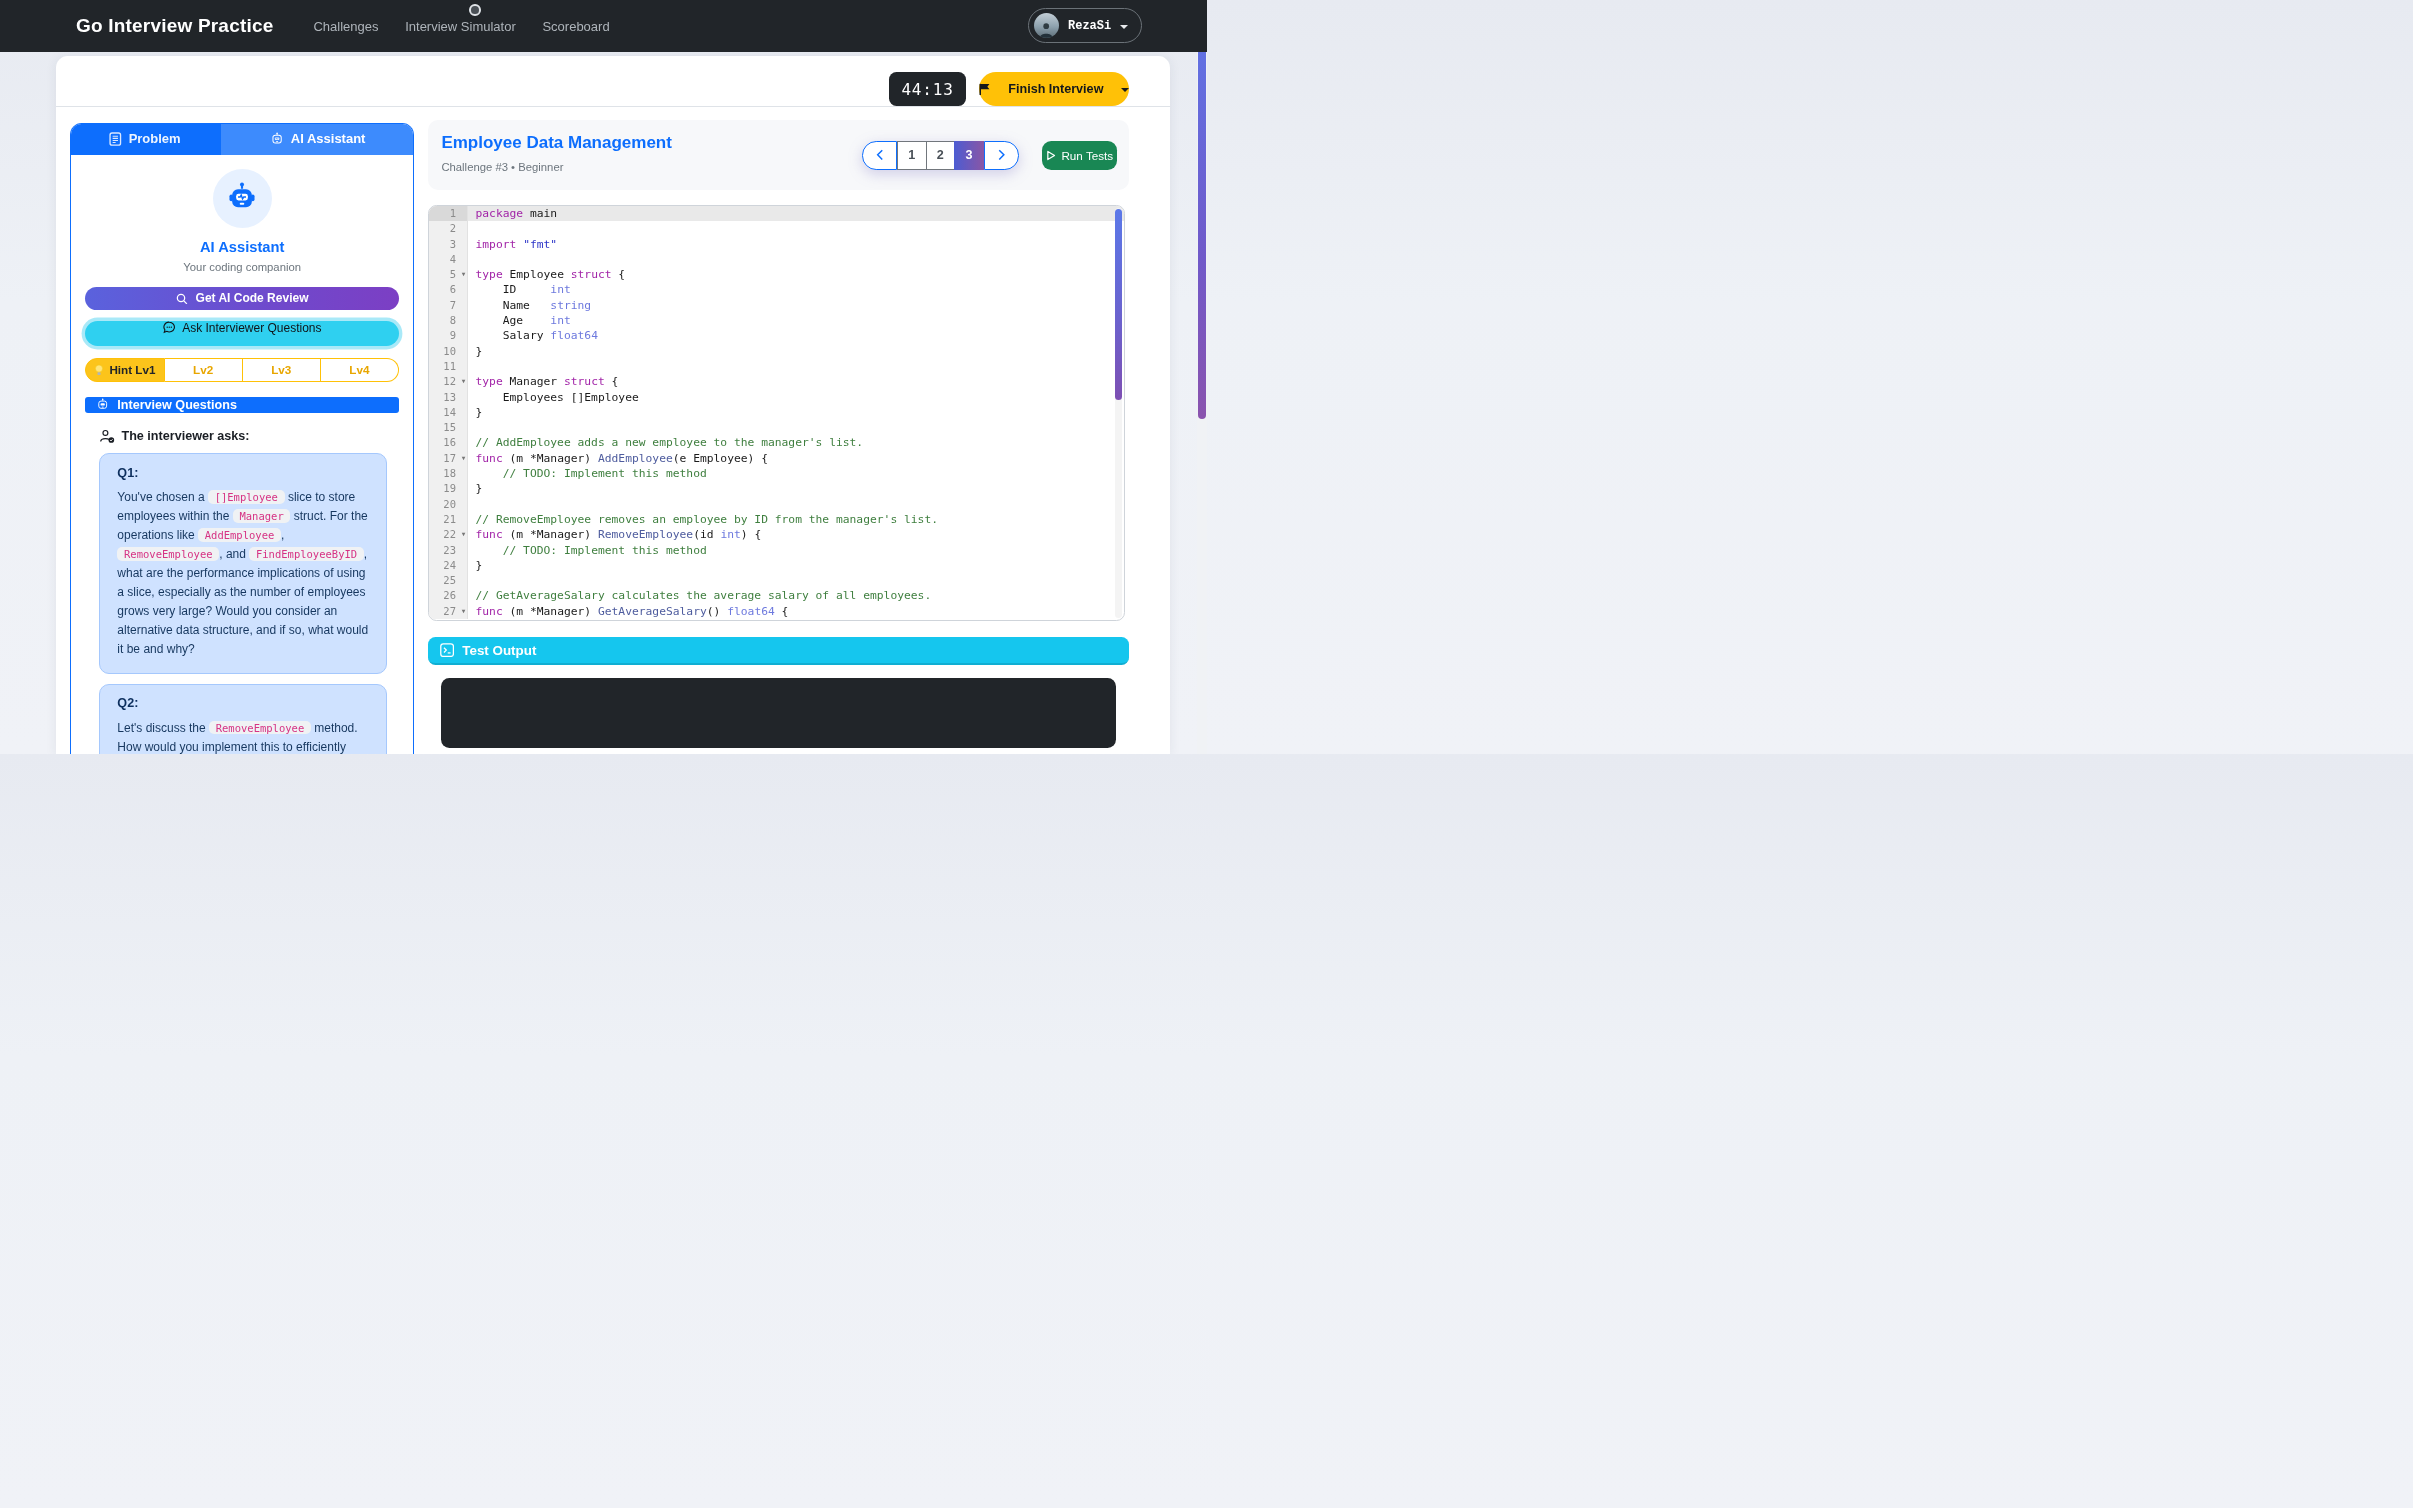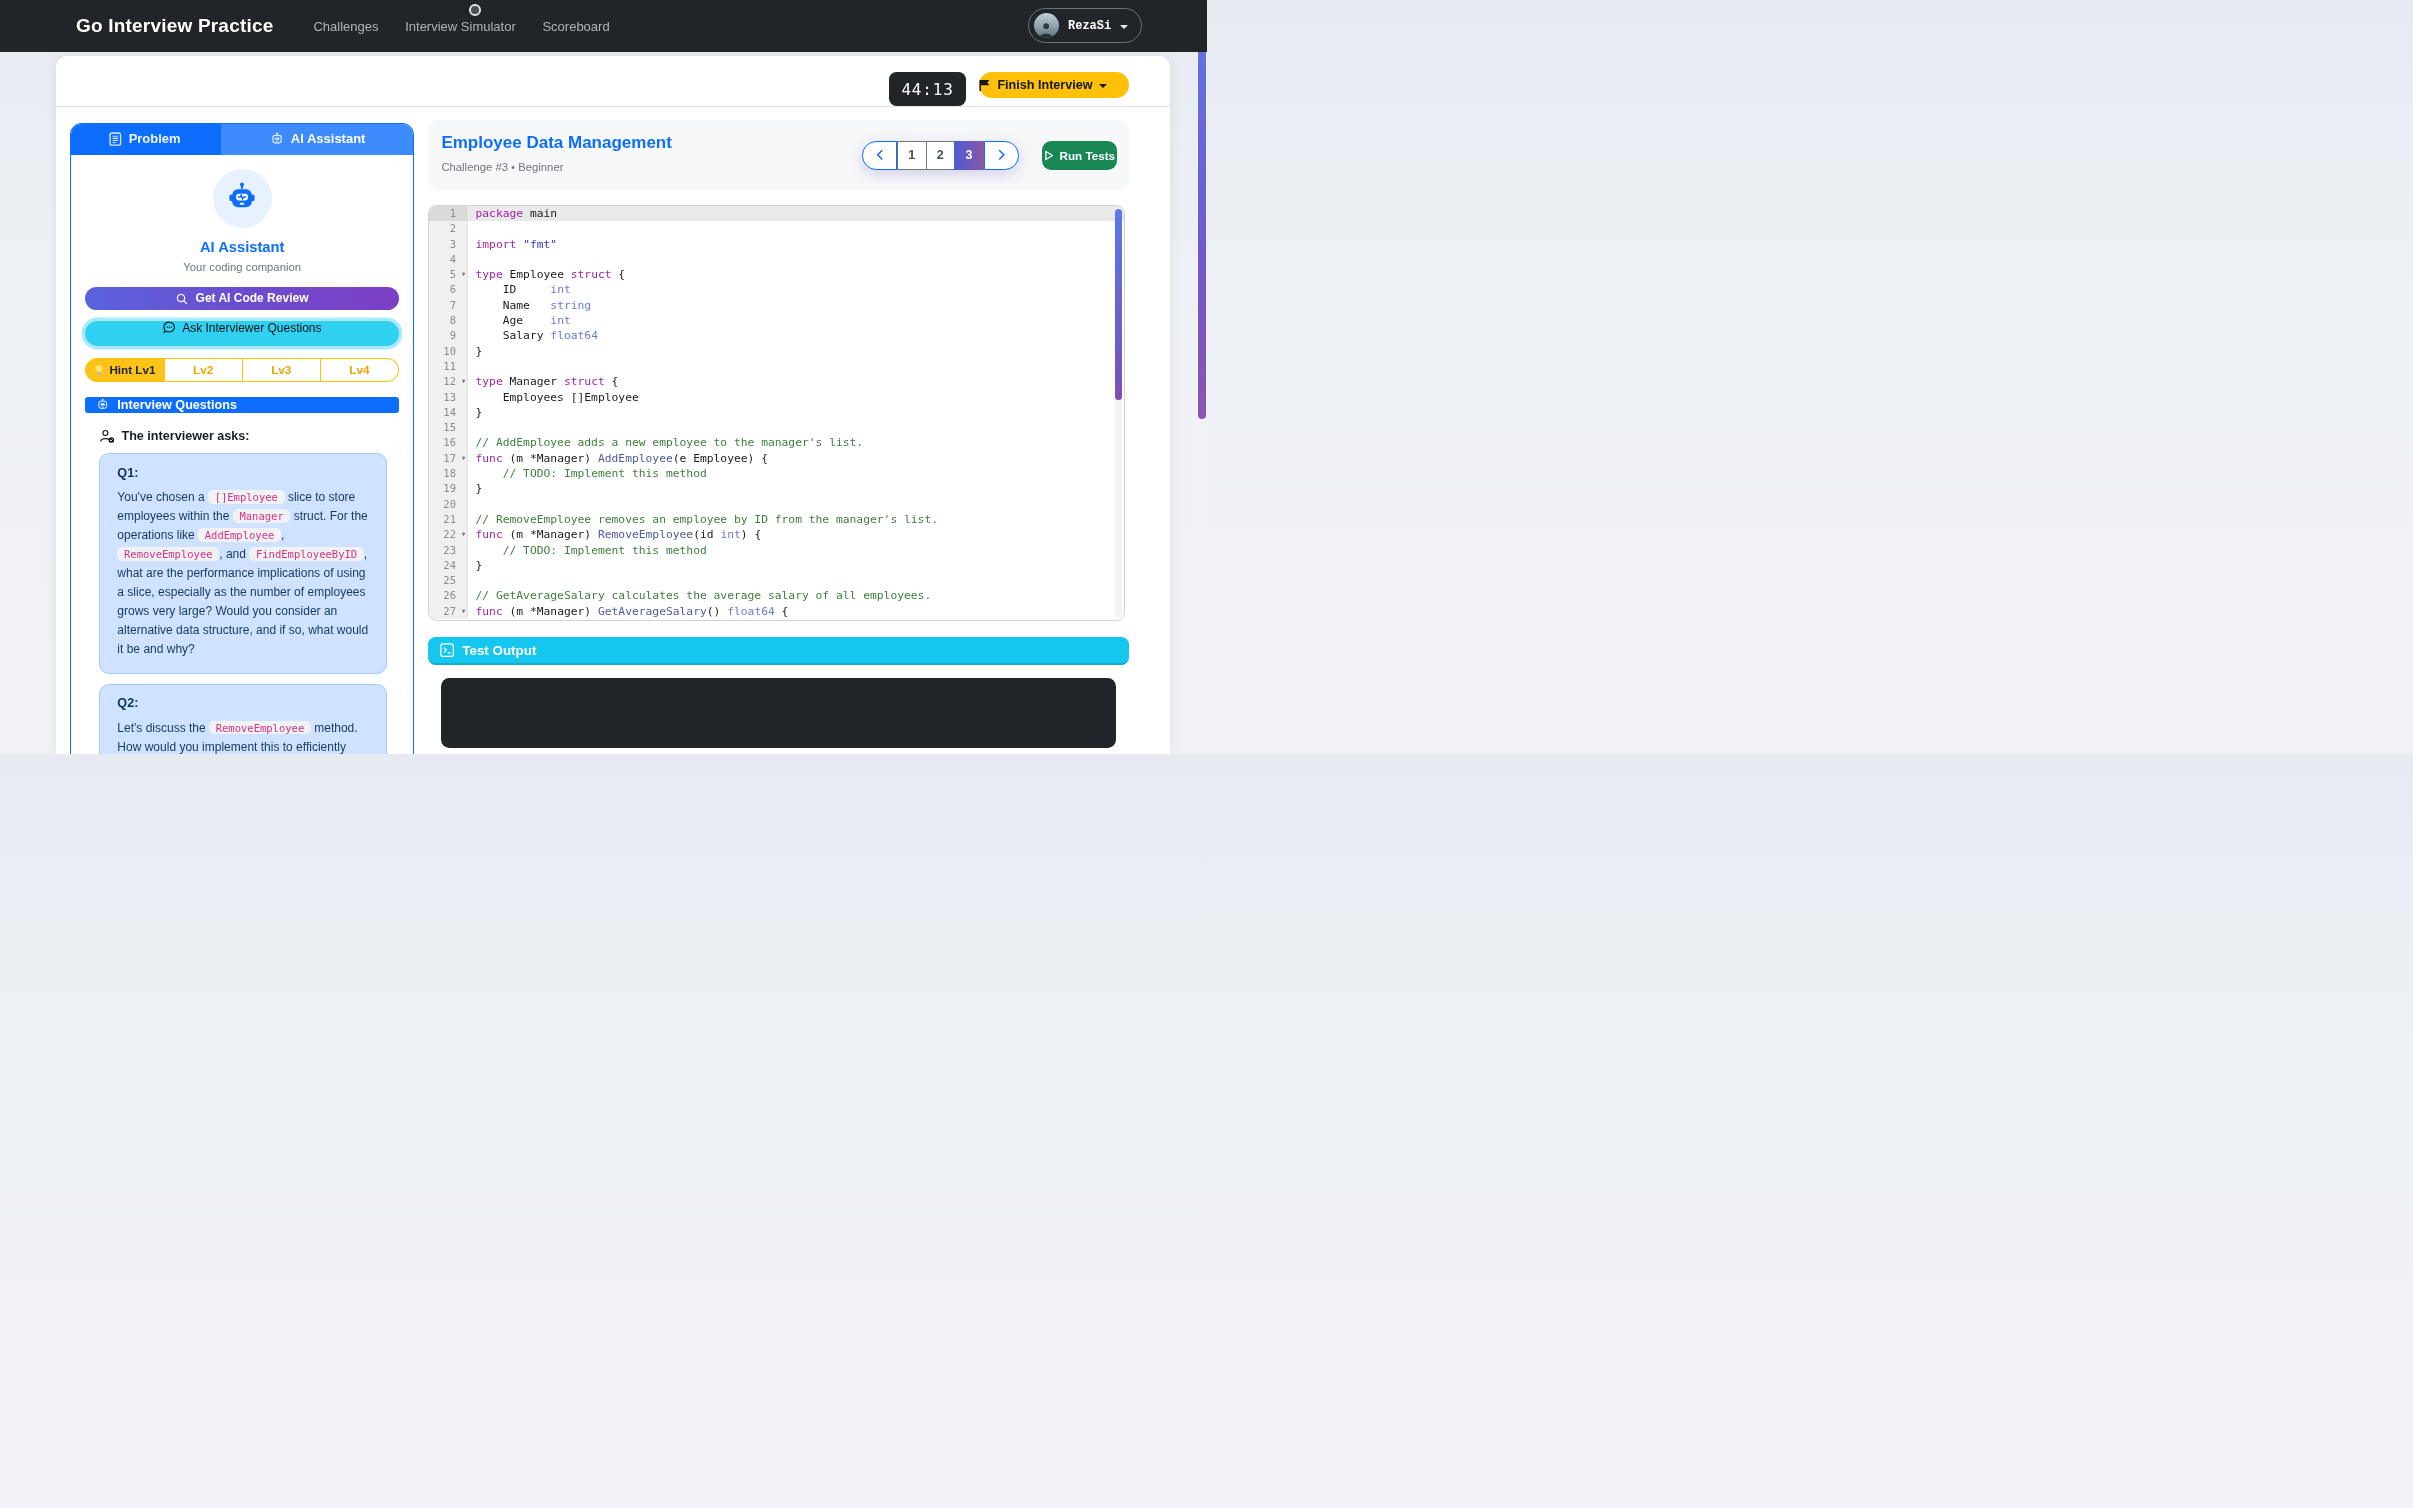--- a/index.html
+++ b/index.html
@@ -41,22 +41,22 @@
     background:#fff; border-radius:11.7px 11.7px 0 0;
     box-shadow:0 1.7px 11.7px rgba(40,50,80,.08);
   }
   .toolbar-row { position:absolute; top:0; left:0; width:100%; height:51px; border-bottom:0.8px solid #dfe3e8; }
   .timer-box {
     position:absolute; top:16px; right:204px; width:77px; height:34px; background:#212529;
     border-radius:7.5px; color:#fff; font-family:"DejaVu Sans Mono", monospace; font-size:16px;
     display:flex; align-items:center; justify-content:center; letter-spacing:0.8px;
   }
   .finish-btn {
-    position:absolute; top:16px; right:41px; width:150px; height:26px; background:#ffc107;
-    border:none; border-radius:17px; display:flex; align-items:center; justify-content:flex-start; gap:6.7px;
+    position:absolute; top:16px; right:41px; width:150px; height:34px; background:#ffc107;
+    border:none; border-radius:17px; display:flex; align-items:center; justify-content:space-between; gap:6.7px;
     font-family:inherit; font-size:12.6px; font-weight:700; color:#14181c; cursor:pointer;
   }
 
   
   .left-panel {
     position:absolute; left:14.2px; top:67px; width:344px; height:631px;
     border:1.7px solid #0d6efd; border-bottom:none; border-radius:11.7px 11.7px 0 0;
     background:#fff; overflow:hidden;
   }
   .tabs { display:flex; height:33px; margin:-1.7px -1.7px 0 -1.7px; }
@@ -120,21 +120,21 @@
   }
   .page-prev { border-radius:14.2px 0 0 14.2px; }
   .page-next { border-radius:0 14.2px 14.2px 0; }
   .page-cell {
     width:28.5px; height:28.5px; background:#fff; border:1.3px solid #71767c; border-right-width:0;
     color:#495057; font-size:12.6px; font-weight:600; display:flex; align-items:center; justify-content:center; cursor:pointer;
   }
   .page-cell.active { background:linear-gradient(90deg,#4c5cd2 0%,#8a56a5 100%); border:none; width:30px; color:#fff; font-weight:700; }
   .run-btn {
     position:absolute; right:11.7px; top:21px; width:75px; height:28.5px; background:#198754; border:none;
-    border-radius:9.2px; color:#fff; font-family:inherit; font-size:11.7px; font-weight:700; cursor:pointer;
+    border-radius:9.2px; color:#fff; font-family:inherit; font-size:11.7px; font-weight:400; cursor:pointer;
     display:flex; align-items:center; justify-content:center; gap:5px;
   }
 
   
   .editor {
     position:absolute; top:85px; left:0; width:697px; height:416px;
     border:1.3px solid #cfd4da; border-radius:8.4px; background:#fff; overflow:hidden;
     font-family:"DejaVu Sans Mono", monospace;
   }
   .code-line { display:flex; height:15.3px; }

